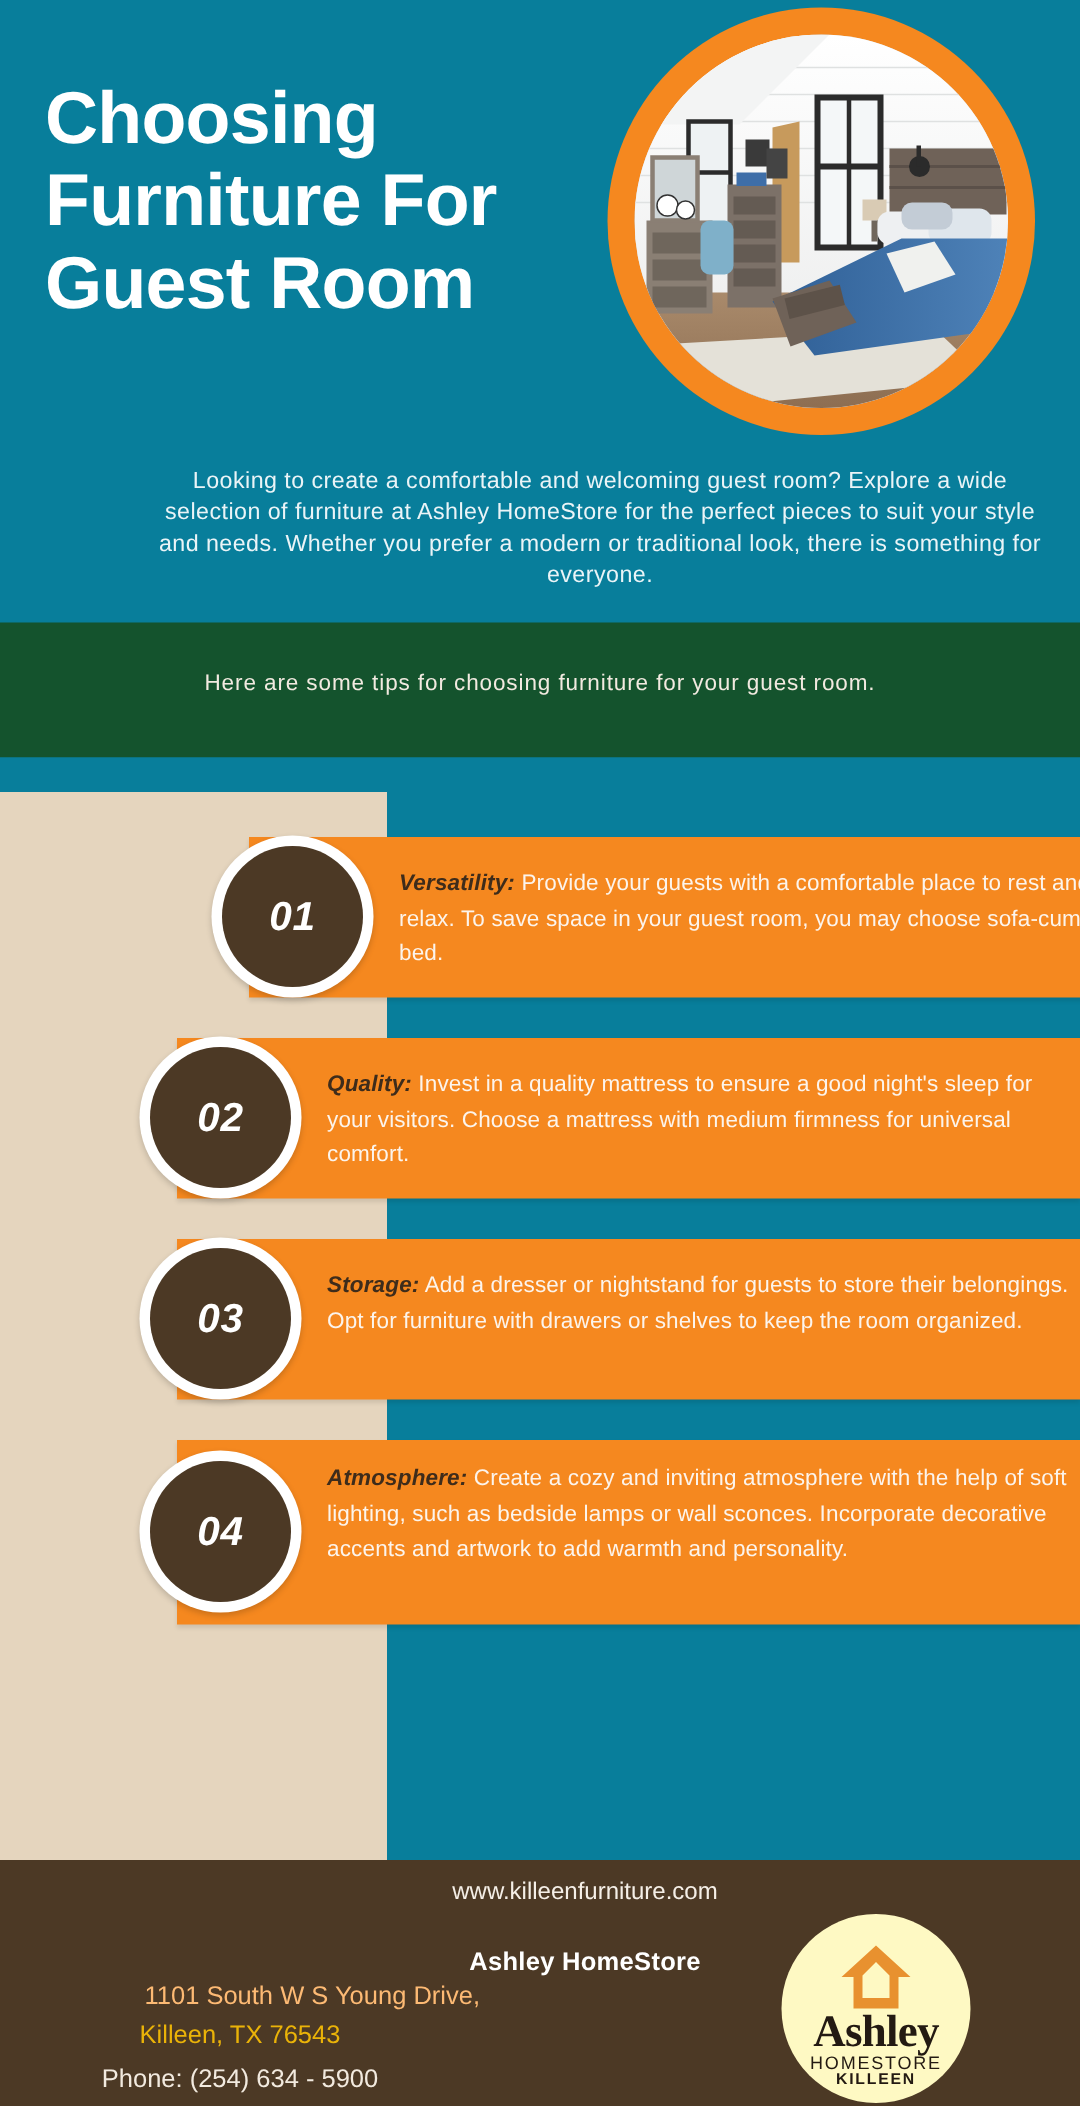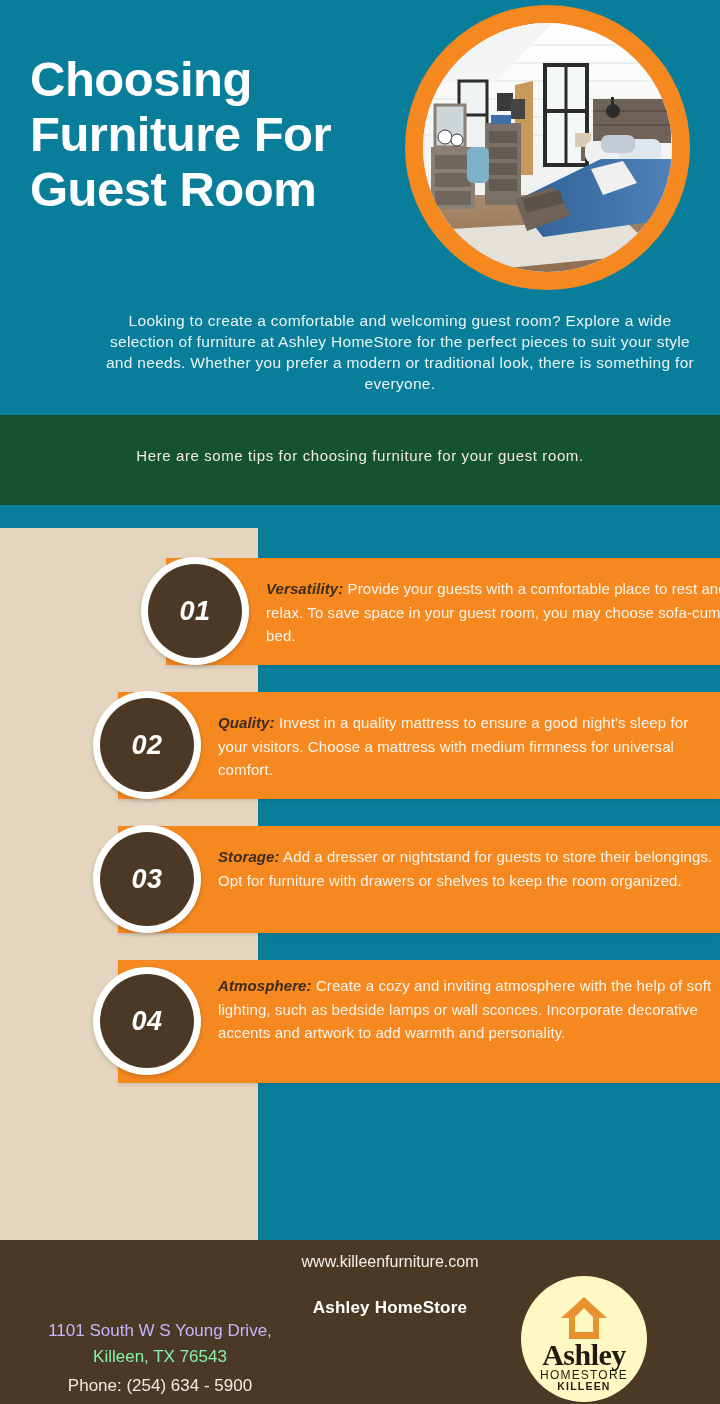--- a/index.html
+++ b/index.html
@@ -82,26 +82,26 @@
   .footer{position:absolute;left:0;top:1240px;width:720px;height:164px;background:#4C3925;}
   .f-url{
     position:absolute;left:180px;top:13px;width:420px;text-align:center;
     color:#F5EFE7;font-size:16px;
   }
   .f-store{
     position:absolute;left:180px;top:42px;width:420px;text-align:center;
     color:#FFFFFF;font-size:17px;font-weight:bold;letter-spacing:0.2px;margin-top:16px;
   }
   .f-addr1{
-    position:absolute;left:0px;top:81px;width:320px;text-align:center;
-    color:#c4b5fd;font-size:17px;
+    position:absolute;left:0px;top:81px;width:320px;text-align:right;
+    color:#fdba74;font-size:17px;
   }
   .f-addr2{
     position:absolute;left:0px;top:107px;width:320px;text-align:center;
-    color:#86efac;font-size:17px;
+    color:#eab308;font-size:17px;
   }
   .f-phone{
     position:absolute;left:0px;top:136px;width:320px;text-align:center;
     color:#F2EADF;font-size:17px;
   }
   .logo{
     position:absolute;left:521px;top:1276px;width:126px;height:126px;
     border-radius:50%;background:#fef9c3;
   }
   .logo-house{position:absolute;left:38px;top:18px;}

